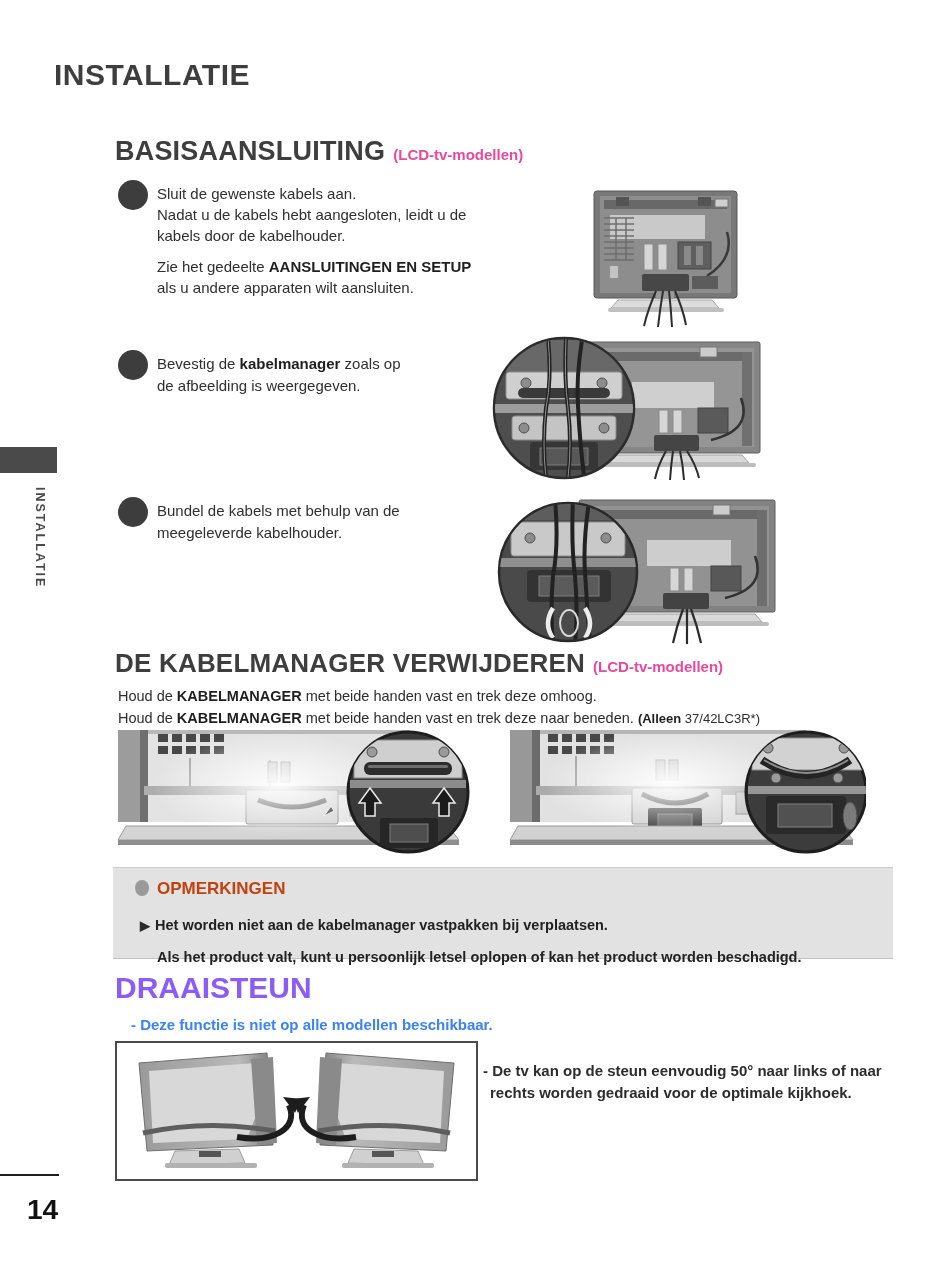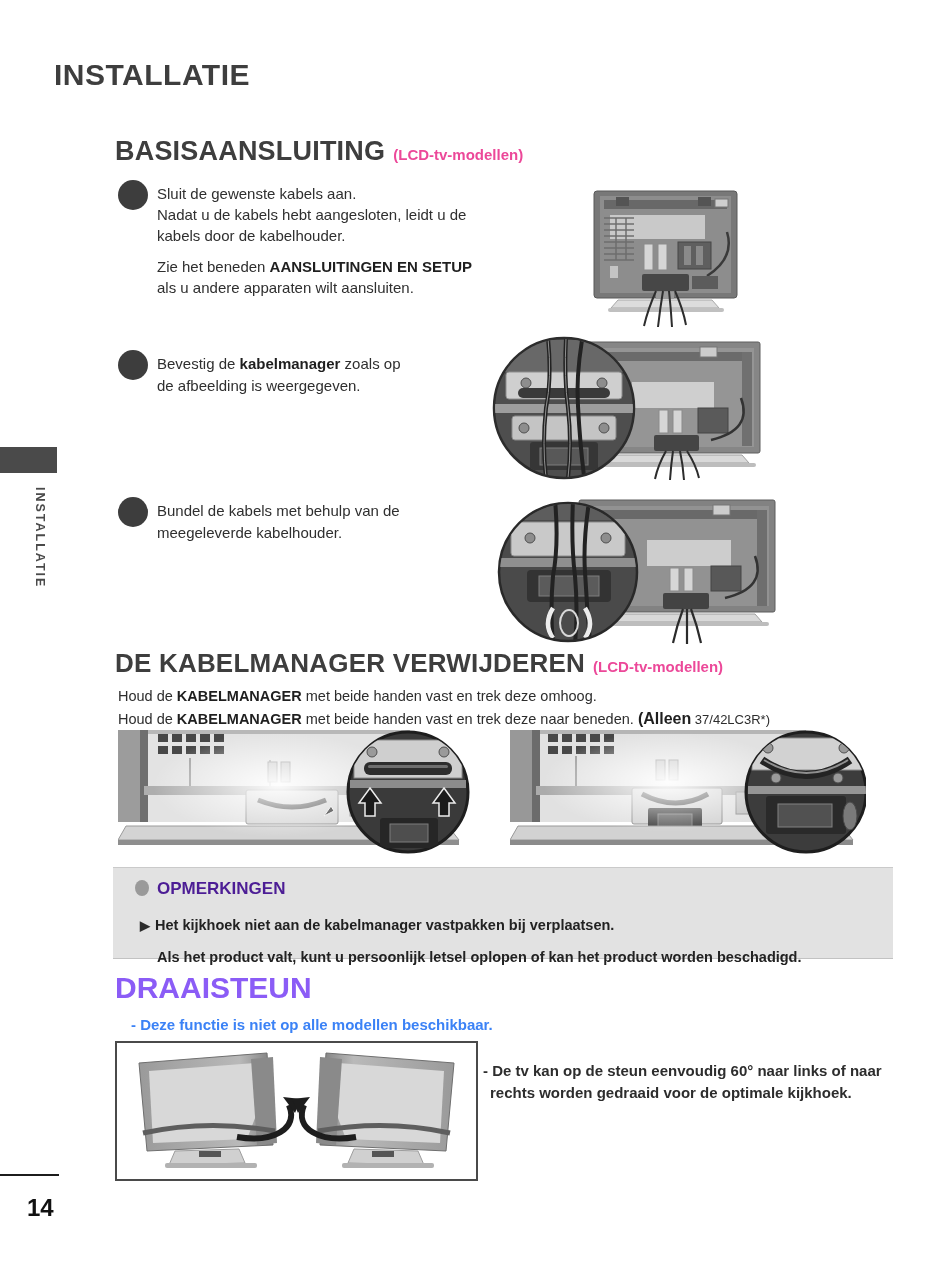--- a/index.html
+++ b/index.html
@@ -10,33 +10,33 @@
   }
   .abs{position:absolute;}
   .main-title{left:54px;top:58px;font-size:30px;font-weight:bold;color:#3e3e3e;letter-spacing:.5px;}
   .sec-heading{font-size:27px;font-weight:600;color:#3e3e3e;letter-spacing:.2px;}
   .sec-suffix{font-size:15px;font-weight:bold;color:#ec4899;margin-left:8px;}
   .step-circle{width:30px;height:30px;border-radius:50%;background:#3d3d3d;}
   .body-text{font-size:15px;line-height:21px;color:#2f2f2f;}
   .b{font-weight:bold;color:#1f1f1f;}
   .km-lines{font-size:14.5px;line-height:21.5px;color:#2d2d2d;}
   .note-box{background:#e2e2e2;border-top:1px solid #cacaca;border-bottom:1px solid #c2c2c2;}
-  .note-head{font-size:17px;font-weight:bold;color:#4c1d95;}
+  .note-head{font-size:17px;font-weight:bold;color:#c2410c;}
   .note-bullet{display:inline-block;width:14px;height:16px;border-radius:50%;background:#9a9a9a;vertical-align:-2px;margin-right:8px;}
   .note-line{font-size:14.5px;font-weight:600;color:#222;line-height:22px;}
   .tri{color:#2c2c2c;margin-right:5px;font-size:13px;}
   .draai-title{font-size:30px;font-weight:bold;color:#8b5cf6;}
   .draai-sub{font-size:15px;font-weight:bold;color:#3b82f6;margin-left:16px;}
   .draai-desc{font-size:15px;font-weight:600;color:#2d2d2d;line-height:22px;}
   .img-border{border:2px solid #4a4a4a;background:#fff;}
   .sidebar-tab{left:0;top:447px;width:57px;height:26px;background:#4a4a4a;}
   .sidebar-label{left:33px;top:487px;writing-mode:vertical-rl;font-size:12.5px;font-weight:600;
     letter-spacing:2px;color:#4a4a4a;}
   .footer-line{left:0;top:1174px;width:59px;height:2px;background:#1c1c1c;}
-  .page-number{left:27px;top:1194px;font-size:24px;font-weight:bold;color:#111;}
+  .page-number{left:27px;top:1194px;font-size:28px;font-weight:bold;color:#111;}
   svg{display:block;}
 </style>
 </head>
 <body>
 
 <div class="page">
 
   <div class="abs sidebar-tab"></div>
   <div class="abs sidebar-label">INSTALLATIE</div>
 
@@ -45,21 +45,21 @@
   <div class="abs" style="left:115px;top:136px;">
     <span class="sec-heading">BASISAANSLUITING</span><span class="sec-suffix">(LCD-tv-modellen)</span>
   </div>
 
   <div class="abs step-circle" style="left:118px;top:180px;"></div>
   <div class="abs body-text" style="left:157px;top:183px;">
     <div>Sluit de gewenste kabels aan.</div>
     <div>Nadat u de kabels hebt aangesloten, leidt u de</div>
     <div>kabels door de kabelhouder.</div>
     <div style="height:10px;"></div>
-    <div><span>Zie het beneden </span><span class="b">AANSLUITINGEN EN SETUP</span></div>
+    <div><span>Zie het gedeelte </span><span class="b">AANSLUITINGEN EN SETUP</span></div>
     <div>als u andere apparaten wilt aansluiten.</div>
   </div>
 
   <div class="abs" style="left:580px;top:188px;width:170px;height:142px;">
     <svg viewBox="0 0 170 142" width="170" height="142">
       <rect x="14" y="3" width="143" height="107" rx="3" fill="#787878" stroke="#595959"></rect>
       <rect x="20" y="8" width="131" height="97" fill="#8d8d8d"></rect>
       <rect x="24" y="12" width="123" height="9" fill="#686868"></rect>
       <rect x="36" y="9" width="13" height="9" fill="#545454"></rect>
       <rect x="118" y="9" width="13" height="9" fill="#545454"></rect>
@@ -216,21 +216,21 @@
         </g>
       </g>
     </svg>
   </div>
 
   <div class="abs" style="left:115px;top:648px;">
     <span class="sec-heading" style="font-size:26px;">DE KABELMANAGER VERWIJDEREN</span><span class="sec-suffix">(LCD-tv-modellen)</span>
   </div>
   <div class="abs km-lines" style="left:118px;top:686px;">
     <div><span>Houd de </span><span class="b">KABELMANAGER</span><span> met beide handen vast en trek deze omhoog.</span></div>
-    <div><span>Houd de </span><span class="b">KABELMANAGER</span><span> met beide handen vast en trek deze naar beneden. </span><span class="b" style="font-size:16px;">(Alleen</span><span style="font-size:13px;"> 37/42LC3R*)</span></div>
+    <div><span>Houd de </span><span class="b">KABELMANAGER</span><span> met beide handen vast en trek deze naar beneden. </span><span class="b" style="font-size:13px;">(Alleen</span><span style="font-size:13px;"> 37/42LC3R*)</span></div>
   </div>
 
   <div class="abs" style="left:118px;top:730px;width:352px;height:127px;">
     <svg viewBox="0 0 352 127" width="352" height="127">
       <defs>
         <radialGradient id="glL" cx="0.5" cy="0.5" r="0.5">
           <stop offset="0" stop-color="#ffffff" stop-opacity="0.95"></stop>
           <stop offset="1" stop-color="#ffffff" stop-opacity="0"></stop>
         </radialGradient>
         <clipPath id="mL">
@@ -341,21 +341,21 @@
         </g>
       </g>
     </svg>
   </div>
 
   <div class="abs note-box" style="left:113px;top:867px;width:780px;height:90px;">
     <div class="abs" style="left:22px;top:11px;">
       <span class="note-bullet"></span><span class="note-head">OPMERKINGEN</span>
     </div>
     <div class="abs note-line" style="left:27px;top:46px;">
-      <span class="tri">▶</span><span>Het kijkhoek niet aan de </span><span class="b">kabelmanager</span><span> vastpakken bij verplaatsen.</span>
+      <span class="tri">▶</span><span>Het worden niet aan de </span><span class="b">kabelmanager</span><span> vastpakken bij verplaatsen.</span>
     </div>
     <div class="abs note-line" style="left:44px;top:78px;">Als het product valt, kunt u persoonlijk letsel oplopen of kan het product worden beschadigd.</div>
   </div>
 
   <div class="abs draai-title" style="left:115px;top:971px;">DRAAISTEUN</div>
   <div class="abs draai-sub" style="left:115px;top:1016px;">- Deze functie is niet op alle modellen beschikbaar.</div>
 
   <div class="abs img-border" style="left:115px;top:1041px;width:359px;height:136px;">
     <svg viewBox="0 0 359 136" width="359" height="136">
       <defs>
@@ -395,20 +395,20 @@
         <rect x="255" y="108" width="22" height="6" fill="#555555"></rect>
         <g>
           <path d="M239 94 C203 100 177 86 187 62" stroke="#1d1d1d" stroke-width="6" fill="none"></path>
           <path d="M181 70 l12 -16 l-18 2 z" fill="#1d1d1d"></path>
         </g>
       </g>
     </svg>
   </div>
 
   <div class="abs draai-desc" style="left:483px;top:1060px;">
-    <div>- De tv kan op de steun eenvoudig 60° naar links of naar</div>
+    <div>- De tv kan op de steun eenvoudig 50° naar links of naar</div>
     <div style="padding-left:7px;">rechts worden gedraaid voor de optimale kijkhoek.</div>
   </div>
 
   <div class="abs footer-line"></div>
   <div class="abs page-number">14</div>
 
 </div>
 
 </body></html>

